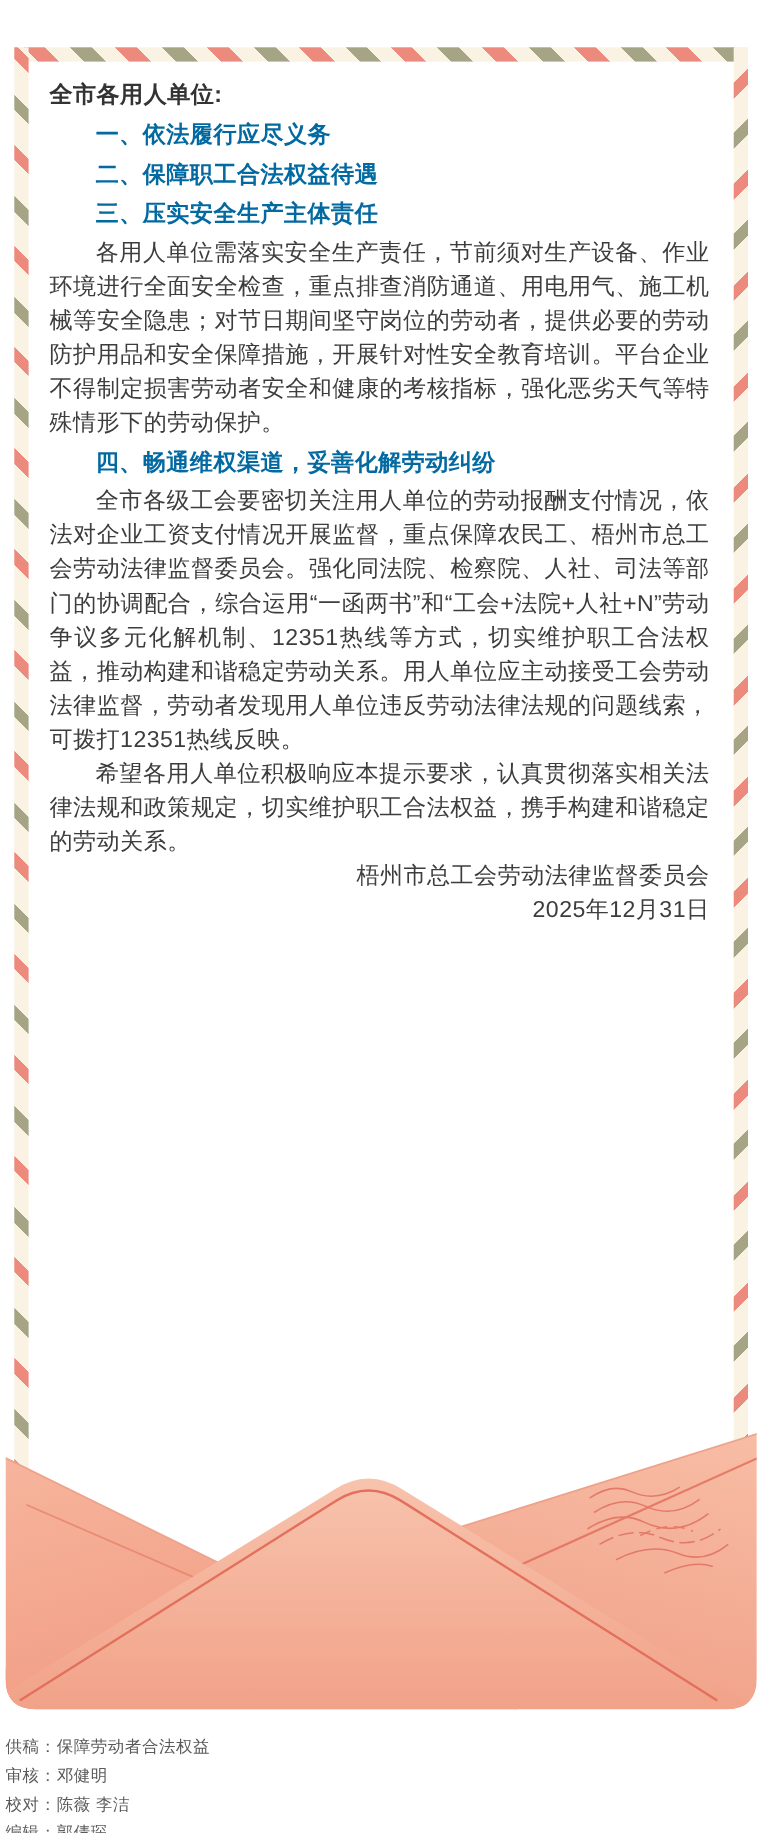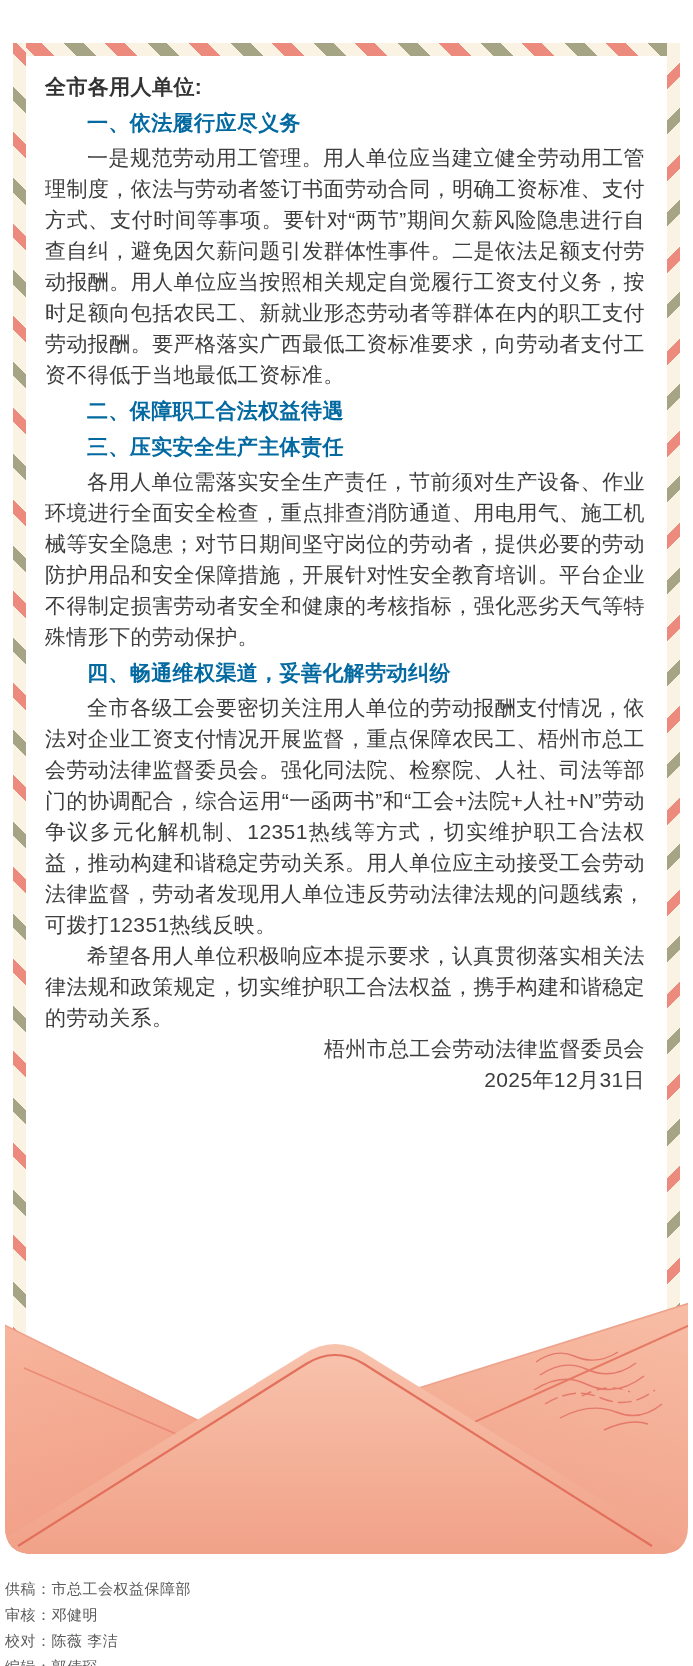--- a/index.html
+++ b/index.html
@@ -44,21 +44,20 @@
   <div class="paper"></div>
 
   <div class="stripe stripe-top"></div>
   <div class="stripe stripe-left"></div>
   <div class="stripe stripe-right"></div>
 
   <div class="content">
     <p class="salutation">全市各用人单位:</p>
 
     <h3 class="sec">一、依法履行应尽义务</h3>
-    <p class="body">一是规范劳动用工管理。用人单位应当建立健全劳动用工管理制度，依法与劳动者签订书面劳动合同，明确工资标准、支付方式、支付时间等事项。要针对“两节”期间欠薪风险隐患进行自查自纠，避免因欠薪问题引发群体性事件。二是依法足额支付劳动报酬。用人单位应当按照相关规定自觉履行工资支付义务，按时足额向包括农民工、新就业形态劳动者等群体在内的职工支付劳动报酬。要严格落实广西最低工资标准要求，向劳动者支付工资不得低于当地最低工资标准。</p>
 
     <h3 class="sec">二、保障职工合法权益待遇</h3>
 
     <h3 class="sec">三、压实安全生产主体责任</h3>
     <p class="body">各用人单位需落实安全生产责任，节前须对生产设备、作业环境进行全面安全检查，重点排查消防通道、用电用气、施工机械等安全隐患；对节日期间坚守岗位的劳动者，提供必要的劳动防护用品和安全保障措施，开展针对性安全教育培训。平台企业不得制定损害劳动者安全和健康的考核指标，强化恶劣天气等特殊情形下的劳动保护。</p>
 
     <h3 class="sec">四、畅通维权渠道，妥善化解劳动纠纷</h3>
     <p class="body">全市各级工会要密切关注用人单位的劳动报酬支付情况，依法对企业工资支付情况开展监督，重点保障农民工、梧州市总工会劳动法律监督委员会。强化同法院、检察院、人社、司法等部门的协调配合，综合运用“一函两书”和“工会+法院+人社+N”劳动争议多元化解机制、12351热线等方式，切实维护职工合法权益，推动构建和谐稳定劳动关系。用人单位应主动接受工会劳动法律监督，劳动者发现用人单位违反劳动法律法规的问题线索，可拨打12351热线反映。</p>
 
     <p class="body">希望各用人单位积极响应本提示要求，认真贯彻落实相关法律法规和政策规定，切实维护职工合法权益，携手构建和谐稳定的劳动关系。</p>
@@ -104,19 +103,19 @@
         <path d="M534,112 q28,-18 52,-6 q30,14 58,-8"></path>
         <path d="M545,126 q30,-18 56,-6 q28,12 54,-8" stroke-dasharray="14 5"></path>
         <path d="M560,140 q30,-16 56,-6 q24,10 46,-8"></path>
         <path d="M582,118 q26,-14 48,-4" stroke-dasharray="10 6"></path>
         <path d="M604,152 q26,-12 44,-6"></path>
       </g>
     </g>
   </svg>
 
   <div class="credits">
-    <div class="credit-line">供稿：市总工会权益保障部</div>
+    <div class="credit-line">供稿：保障劳动者合法权益</div>
     <div class="credit-line">审核：邓健明</div>
     <div class="credit-line">校对：陈薇  李洁</div>
     <div class="credit-line">编辑：郭倩琛</div>
   </div>
 
 </div>
 
 </body></html>

